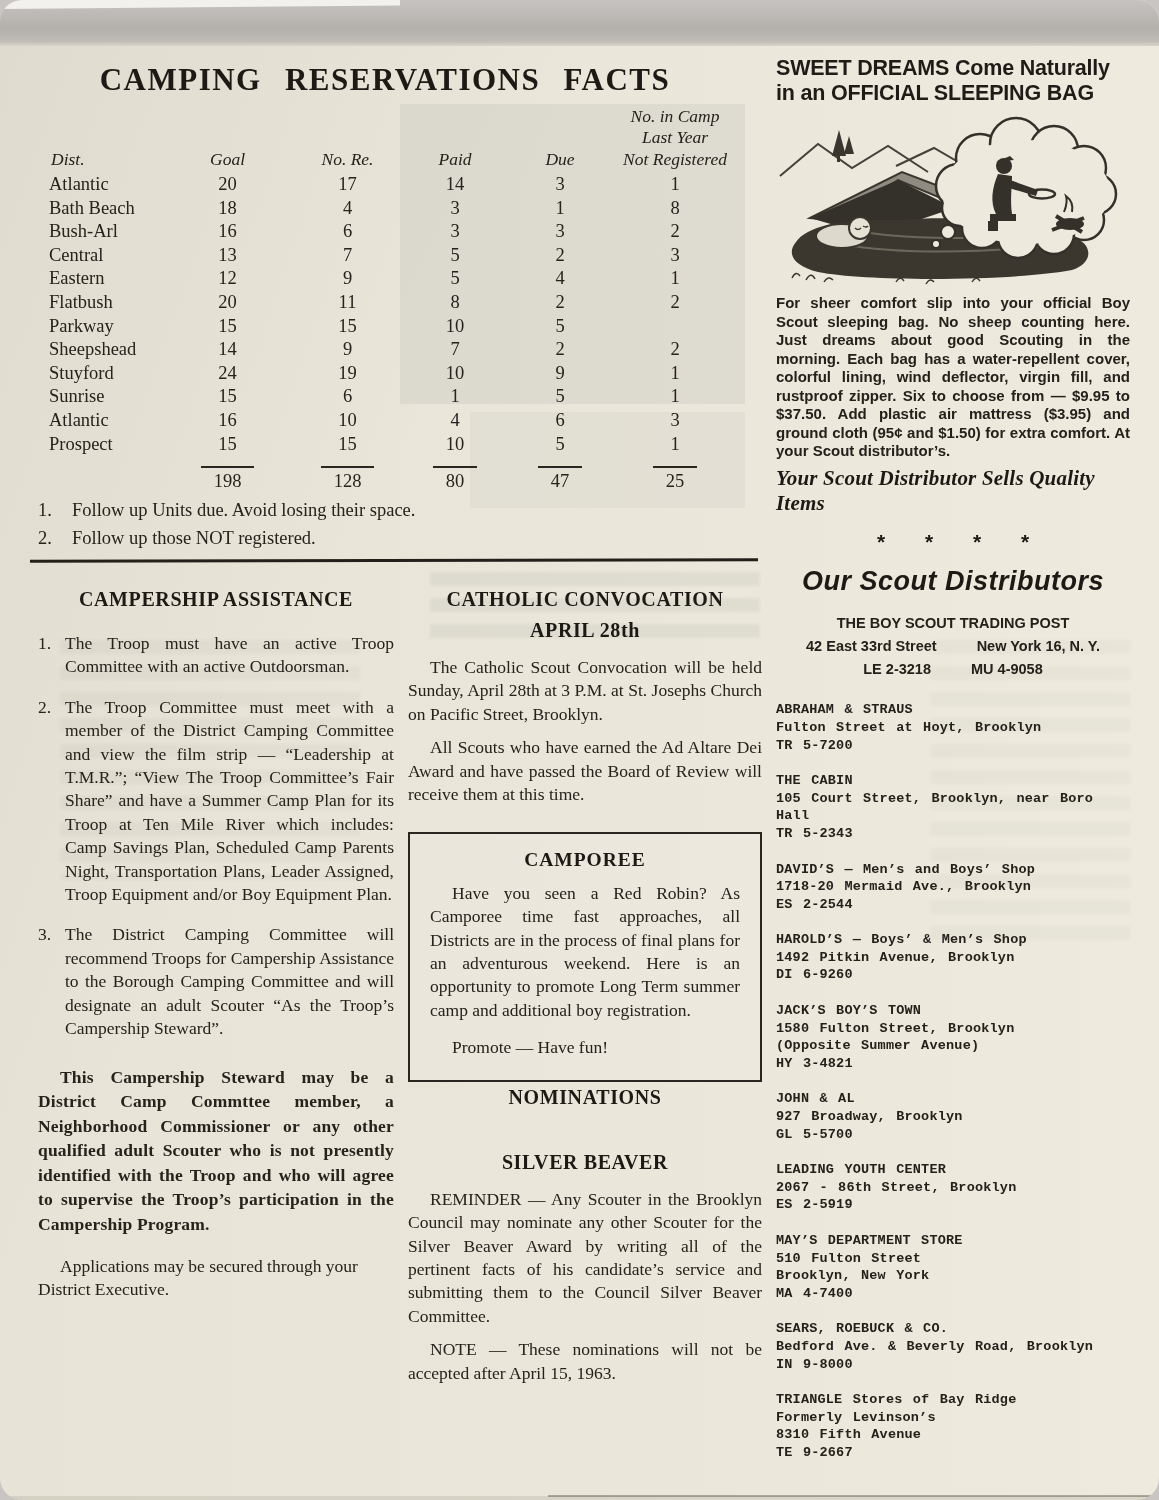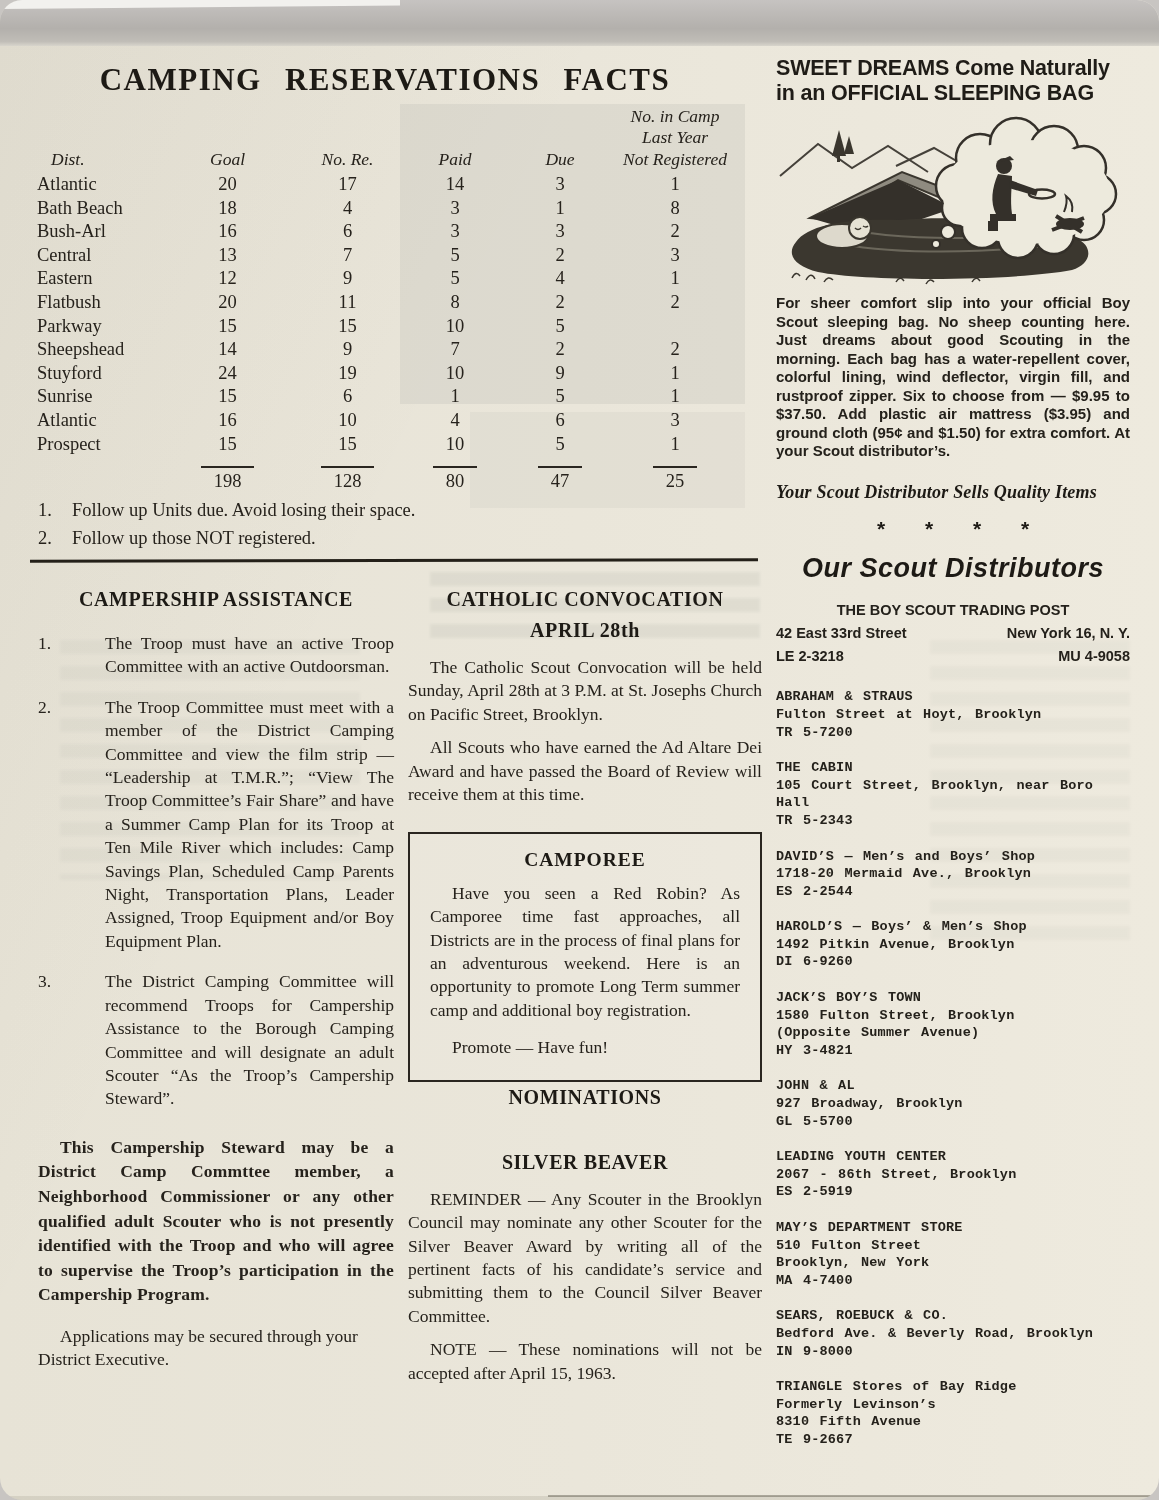--- a/index.html
+++ b/index.html
@@ -31,61 +31,61 @@
   .facts-title{position:absolute;left:35px;top:62px;width:700px;text-align:center;
     font-weight:bold;font-size:31px;letter-spacing:1.5px;word-spacing:14px;color:#1d1a15;}
   .table-wrap{position:absolute;left:35px;top:106px;width:700px;}
   .t-grid{display:grid;grid-template-columns:130px 125px 115px 100px 110px 120px;}
   .t-head{align-items:end;font-style:italic;font-size:17.5px;line-height:1.22;padding-bottom:4px;}
   .t-head .c{text-align:center;}
   .t-head .c.d{text-align:left;padding-left:16px;}
   .t-head .stack{text-align:center;}
   .t-row{height:23.6px;font-size:18.5px;}
   .t-row .c{text-align:center;}
-  .t-row .c.d{text-align:left;padding-left:2px;}
+  .t-row .c.d{text-align:left;padding-left:2px;margin-left:12px;}
   .t-row.totals{height:auto;margin-top:9px;}
   .tot{display:inline-block;border-top:2.5px solid #2a2620;padding:3px 13px 0;}
   
   .notes{position:absolute;left:38px;top:496px;width:520px;font-size:18.5px;line-height:28px;}
   .note{display:flex;}
   .note .num{width:34px;flex:none;}
   
   .rule{position:absolute;left:30px;top:559px;width:728px;height:3px;background:#242019;transform:rotate(-0.12deg);}
 
   
   .col{position:absolute;font-size:17.5px;line-height:23.4px;}
   .col-left{left:38px;top:584px;width:356px;}
   .col-mid{left:408px;top:584px;width:354px;}
   .sec-head{font-weight:bold;font-size:20px;line-height:1.55;text-align:center;letter-spacing:0.6px;color:#1d1a15;}
   .para{text-align:justify;text-indent:22px;margin-top:10px;}
   .list-item{display:flex;margin-top:17px;}
   .list-item .num{width:27px;flex:none;}
-  .list-item .itxt{flex:1;text-align:justify;margin-left:40px;}
+  .list-item .itxt{flex:1;text-align:justify;}
   .steward{font-weight:bold;text-align:justify;text-indent:22px;margin-top:24px;letter-spacing:0.2px;line-height:24.6px;}
   .closing{text-indent:22px;margin-top:18px;}
   .mt34{margin-top:34px;}
   .camporee-box{margin-top:26px;border:2.5px solid #2a2620;padding:14px 20px 20px;background:rgba(255,255,255,0.06);}
   .box-title{font-weight:bold;font-size:19.5px;text-align:center;letter-spacing:1px;color:#1d1a15;}
   .tagline-line{text-indent:22px;margin-top:14px;}
 
   
   .col-right{position:absolute;left:776px;top:56px;width:354px;}
   .ad-head{font-family:"Liberation Sans","DejaVu Sans",sans-serif;font-weight:bold;
     font-size:21.5px;line-height:1.17;letter-spacing:-0.2px;color:#1f1c17;}
   .illo{margin-top:8px;width:354px;height:172px;display:block;}
   .ad-copy{font-family:"Liberation Sans","DejaVu Sans",sans-serif;font-weight:bold;
     font-size:15px;line-height:18.5px;text-align:justify;margin-top:8px;color:#24211b;}
-  .ad-tagline{font-weight:bold;font-style:italic;font-size:18px;margin-top:21px;letter-spacing:0.2px;color:#1d1a15;}
+  .ad-tagline{font-weight:bold;font-style:italic;font-size:21px;margin-top:5px;letter-spacing:0.2px;color:#1d1a15;}
   .stars{font-family:"Liberation Sans","DejaVu Sans",sans-serif;font-weight:bold;text-align:center;
     font-size:21px;word-spacing:34px;margin-top:14px;color:#1d1a15;}
   .dist-head{font-family:Liberation Sans, sans-serif;font-weight:bold;font-style:italic;
     font-size:27px;text-align:center;margin-top:12px;letter-spacing:0.5px;color:#1d1a15;}
   .featured{margin-top:15px;font-family:"Liberation Sans","DejaVu Sans",sans-serif;font-weight:bold;
     font-size:14.5px;line-height:1.6;text-align:center;color:#24211b;}
-  .f-row{display:flex;justify-content:space-between;gap:40px;}
+  .f-row{display:flex;justify-content:center;gap:40px;}
   .entries{margin-top:20px;font-family:Liberation Mono, monospace;font-weight:bold;
     font-size:13.5px;line-height:17.6px;letter-spacing:0.2px;word-spacing:2px;color:#24211b;}
   .entry{margin-bottom:18px;}
 </style>
 </head>
 <body>
 
 <div class="page">
   <div class="scan-top"></div>
   <div class="scan-top-white"></div>

